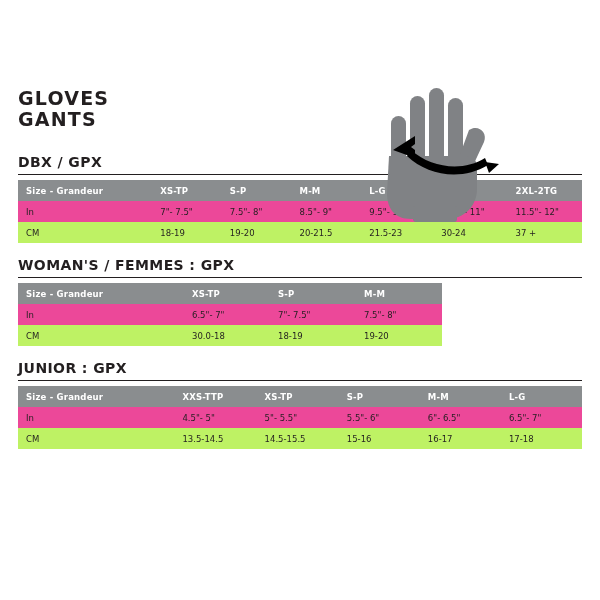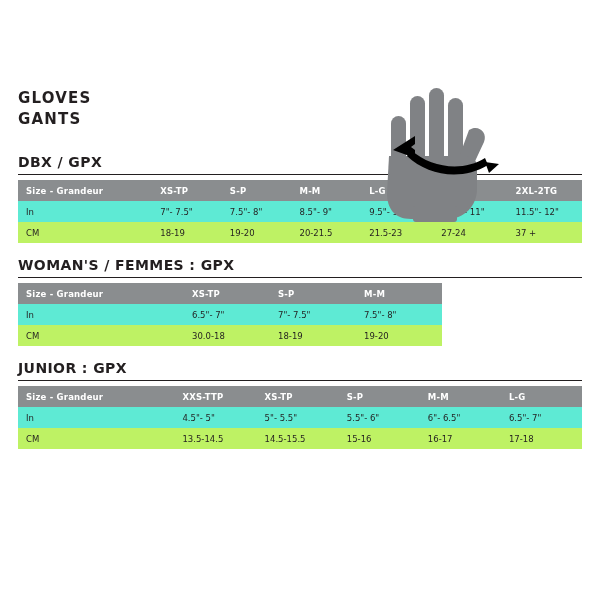--- a/index.html
+++ b/index.html
@@ -26,21 +26,21 @@
   .header {
     position: relative;
     height: 140px;
   }
   .titles {
     position: absolute;
     left: 0;
     top: 88px;
   }
   .title-line {
-    font-size: 15px;
+    font-size: 19px;
     font-weight: bold;
     letter-spacing: 1.2px;
     line-height: 21px;
     color: #231f20;
   }
 
   
   .hand-art {
     position: absolute;
     right: 75px;
@@ -72,21 +72,21 @@
     white-space: nowrap;
   }
   tr.head td {
     background: #8a8d8f;
     color: #ffffff;
     font-weight: bold;
     font-size: 8.5px;
     letter-spacing: 0.2px;
   }
   tr.row-odd td {
-    background: #5eead4;
+    background: #ec4899;
     color: #231f20;
   }
   tr.row-even td {
     background: #bef264;
     color: #231f20;
   }
   td.label-col {
     width: 150px;
   }
   .t1 td.data-col { width: 70px; }
@@ -156,21 +156,21 @@
         <td class="data-col">9.5"- 10"</td>
         <td class="data-col">10.5"- 11"</td>
         <td class="data-col">11.5"- 12"</td>
       </tr>
       <tr class="row-even">
         <td class="label-col">CM</td>
         <td class="data-col">18-19</td>
         <td class="data-col">19-20</td>
         <td class="data-col">20-21.5</td>
         <td class="data-col">21.5-23</td>
-        <td class="data-col">27-24</td>
+        <td class="data-col">30-24</td>
         <td class="data-col">37 +</td>
       </tr>
     </tbody>
       </table>
   </div>
 
   <div class="block">
     <div class="block-label">WOMAN'S / FEMMES : GPX</div>
     <div class="sep"></div>
     <table class="t2">

